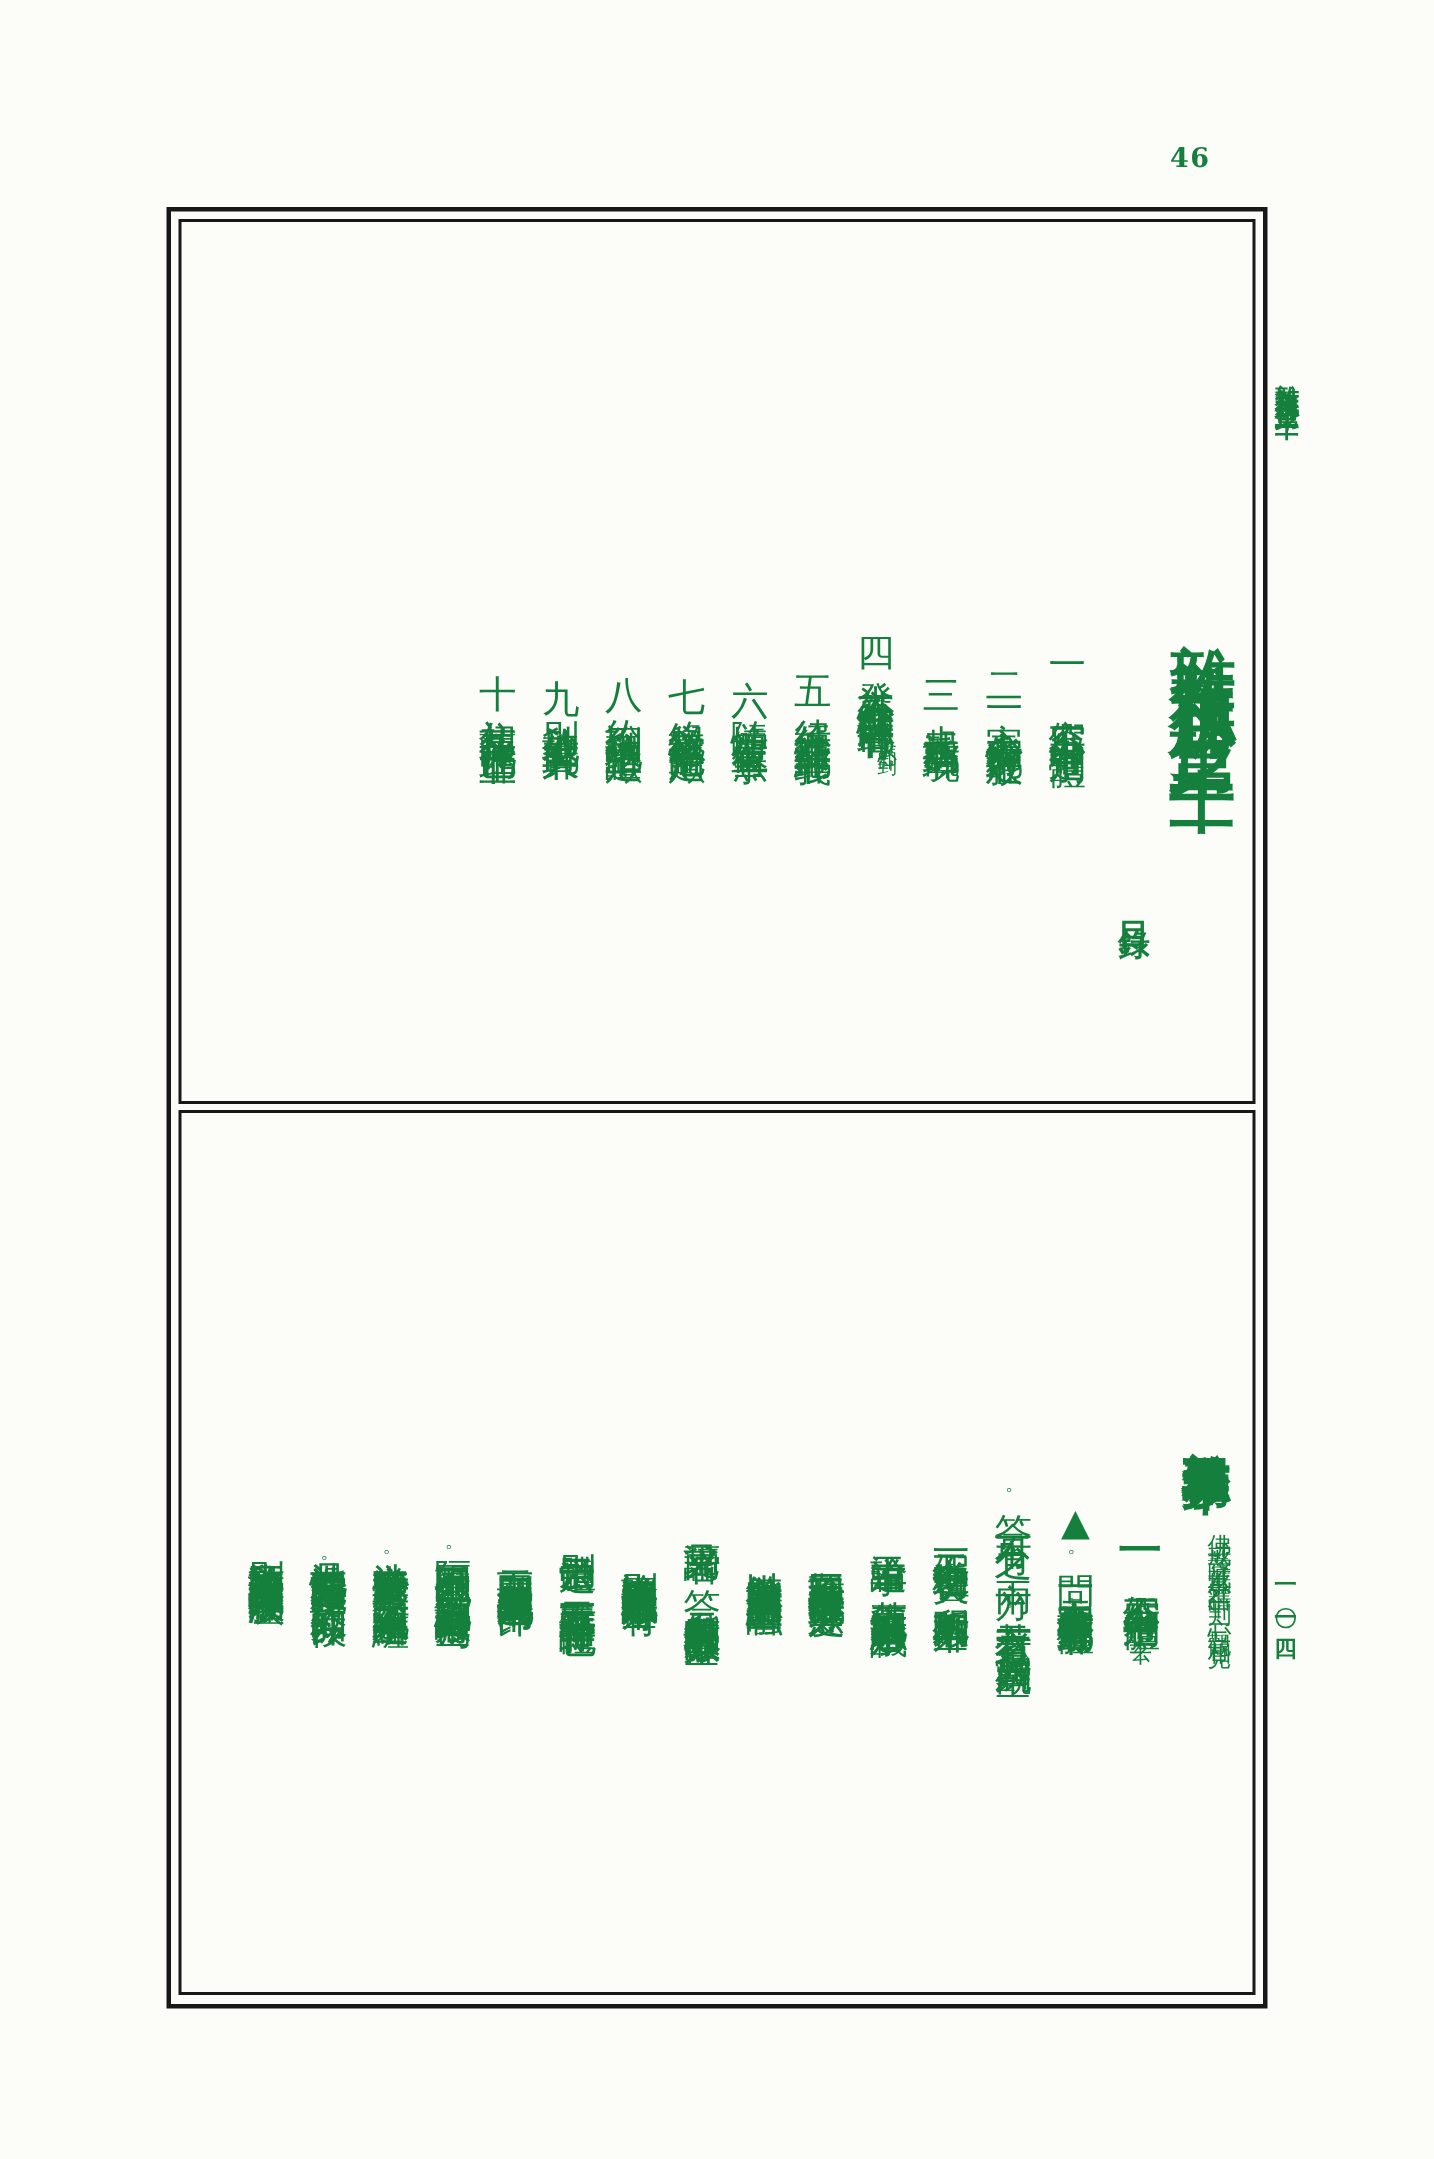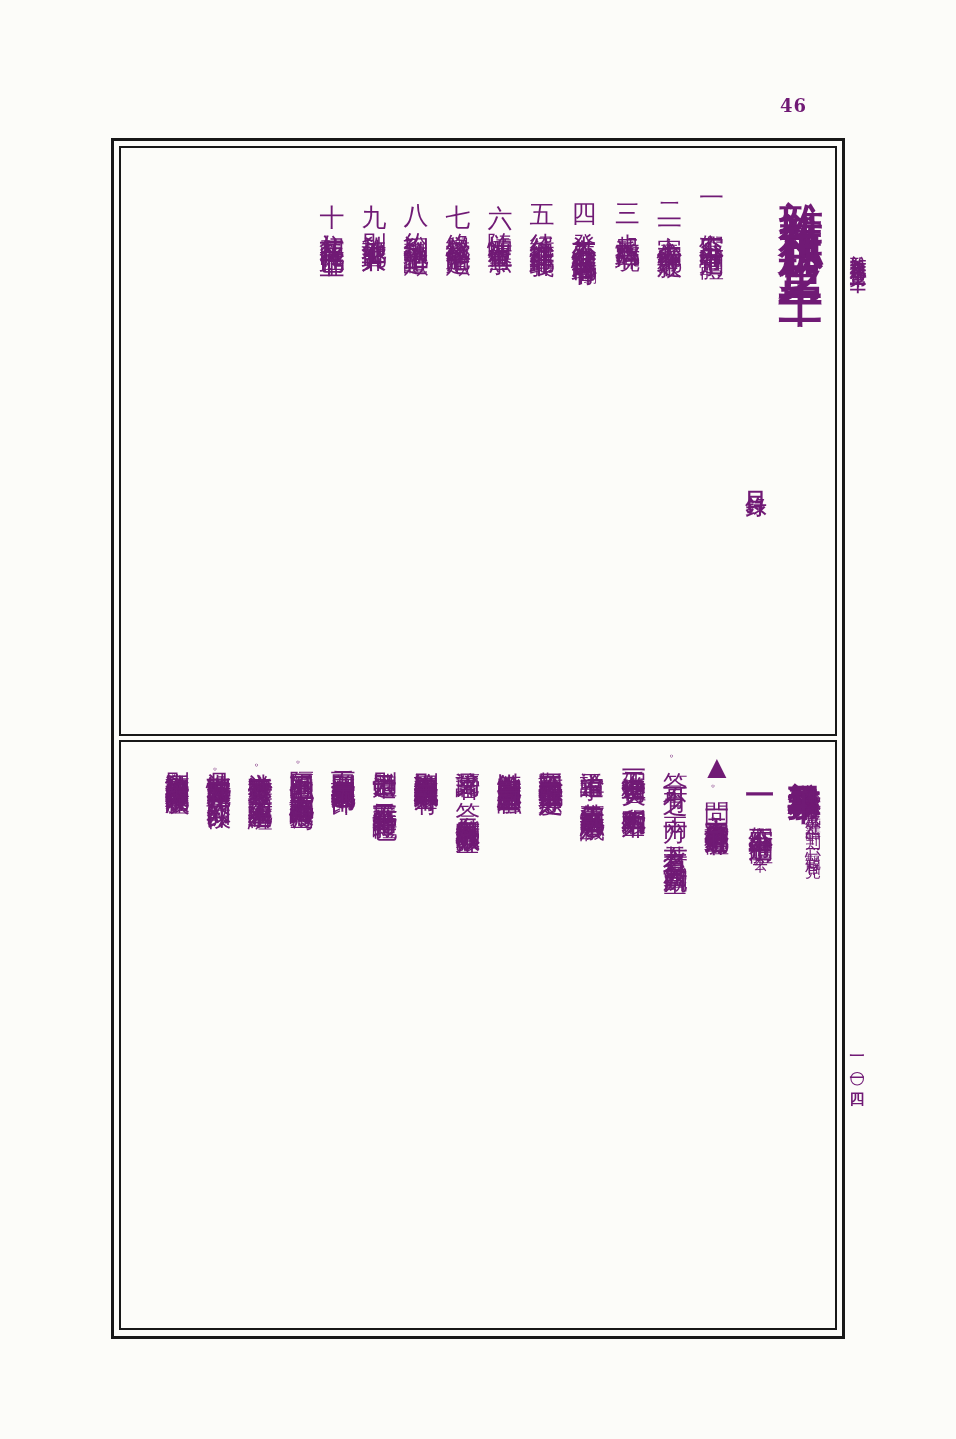--- a/index.html
+++ b/index.html
@@ -1,22 +1,23 @@
 <!DOCTYPE html>
 <html><head>
 <meta charset="utf-8">
 <style>
   html, body { margin: 0; padding: 0; background: #ffffff; }
   .page {
     position: relative;
     width: 956px; height: 1439px;
     background: #fcfcf9;
     font-family: "DejaVu Serif", "Liberation Serif", serif;
-    color: #701a75;
+    color: #15803d;
     overflow: hidden;
+    text-align: center;
   }
   
   .folio {
     position: absolute; top: 95px; left: 780px;
     font-size: 18px; font-weight: 700; letter-spacing: 1px;
   }
   
   .frame {
     position: absolute; left: 111px; top: 138px;
     width: 734px; height: 1201px;

